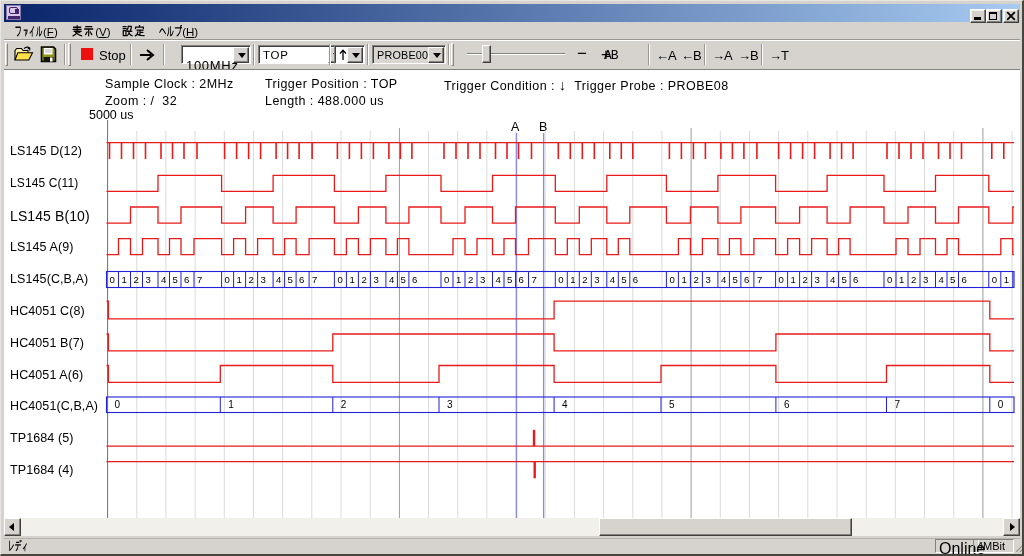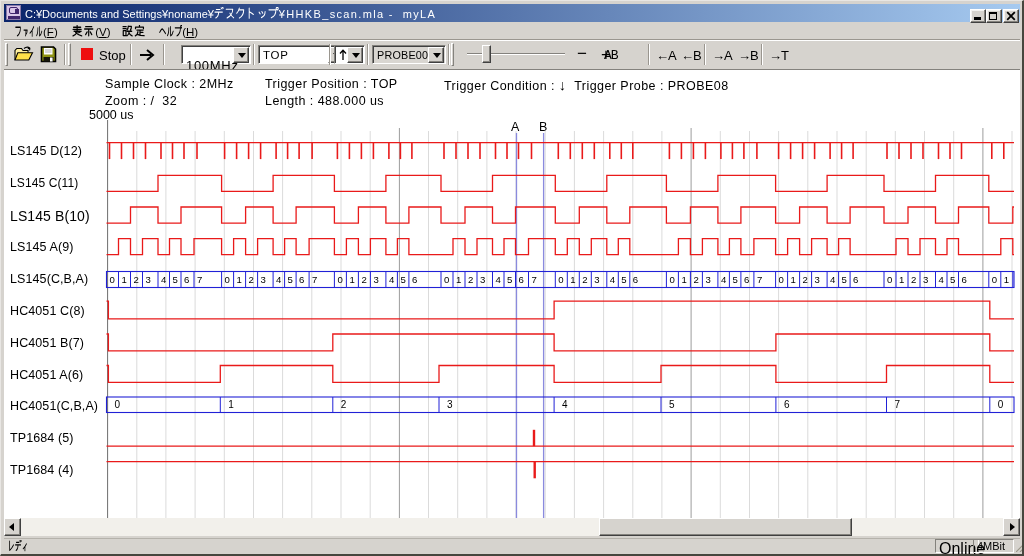--- a/index.html
+++ b/index.html
@@ -6,30 +6,20 @@
 </style></head><body>
 
 <div style="position:absolute;left:0;top:0;width:1024px;height:556px;border:1px solid #e8e6e3;border-right:2px solid #46463e;border-bottom:2px solid #46463e;pointer-events:none;z-index:99"></div>
 
 <div style="position:absolute;left:4px;top:4px;right:4px;height:18px;background:linear-gradient(90deg,#0a246a,#a6caf0)">
   <div style="position:absolute;left:2px;top:1px;width:15px;height:15px;background:#d9c6e8;border:1px solid #8a7aa8;overflow:hidden">
     <div style="position:absolute;left:1.5px;top:1px;width:9px;height:7px;border:1.5px solid #41246e;border-radius:2px"></div>
     <div style="position:absolute;left:8px;top:2.5px;width:4px;height:5px;background:#41246e"></div>
     <div style="position:absolute;left:1px;top:9.5px;width:12px;height:4px;background:#41246e"></div>
   </div>
-  <div style="position:absolute;left:21px;top:2.5px;color:#fff;font-size:11px;white-space:nowrap">C:¥Documents and Settings¥noname¥<svg style="vertical-align:-2px" width="64.8" height="12.5" viewBox="0 0 57.00 11">
-        <g fill="none" stroke="#fff" stroke-width="1.05" stroke-linecap="round" stroke-linejoin="round">
-          <path d="M2.5,2.2 H6.5 M1,4.5 H9 M5,4.5 C5,6.8 4,8.7 2,9.6 M7.6,0.8 L8.6,1.6 M9.0,0.2 L10,1.0" transform="translate(0,0) scale(0.820,1)"></path>
-          <path d="M1.5,2 H8.5 C8.5,5 6,8.2 2.5,9.6 M5.5,5.5 C6.5,7 8,8.7 9.5,9.5" transform="translate(9.5,0) scale(0.820,1)"></path>
-          <path d="M4,1 C3.5,3 2.5,4.5 1.2,5.5 M3.5,2.5 H8.7 C8.7,5.5 7,8.5 4,9.7" transform="translate(19.0,0) scale(0.820,1)"></path>
-          <path d="M3,1 V9.8 M3,4 C4.5,4.8 6.5,5.8 7.5,6.5" transform="translate(28.5,0) scale(0.820,1)"></path>
-          <path d="M2,4.5 L3.2,6 M5,4 L6,5.5 M8.5,4 C8.5,6.5 7,8.5 4.5,9.3" transform="translate(38.0,0) scale(0.820,1)"></path>
-          <path d="M1,2.5 H8.5 C8.5,5.5 7,8.5 3.5,9.5 M8.9,0.9 A1.1,1.1 0 1,0 8.91,0.88" transform="translate(47.5,0) scale(0.820,1)"></path>
-        </g>
-      </svg><span style="letter-spacing:1.35px">¥HHKB_scan.mla&nbsp;-&nbsp; myLA</span></div>
   <div style="position:absolute;left:965.5px;top:5px;width:16px;height:14px;background:#d6d3ce;border:1px solid;border-color:#fff #404040 #404040 #fff;box-shadow:inset -1px -1px 0 #84827d,inset 1px 1px 0 #f4f3f1">
       <div style="position:absolute;left:3px;bottom:2.5px;width:7px;height:2.5px;background:#000"></div>
     </div>
     <div style="position:absolute;left:981.5px;top:5px;width:16px;height:14px;background:#d6d3ce;border:1px solid;border-color:#fff #404040 #404040 #fff;box-shadow:inset -1px -1px 0 #84827d,inset 1px 1px 0 #f4f3f1">
       <div style="position:absolute;left:2.5px;top:2px;width:8px;height:7.5px;border:1.5px solid #000;border-top-width:2.5px"></div>
     </div>
     <div style="position:absolute;left:999px;top:5px;width:16px;height:14px;background:#d6d3ce;border:1px solid;border-color:#fff #404040 #404040 #fff;box-shadow:inset -1px -1px 0 #84827d,inset 1px 1px 0 #f4f3f1">
       <svg style="position:absolute;left:2px;top:1px" width="10" height="10" viewBox="0 0 10 10">
         <path d="M1.2,1.2 L8.8,8.8 M8.8,1.2 L1.2,8.8" stroke="#000" stroke-width="1.8"></path>
       </svg>

